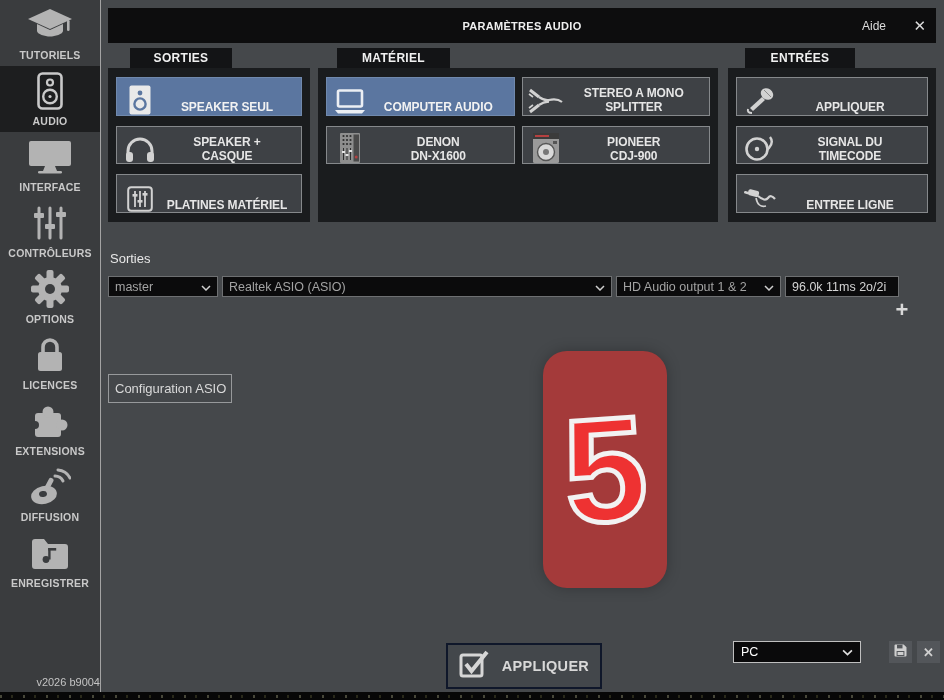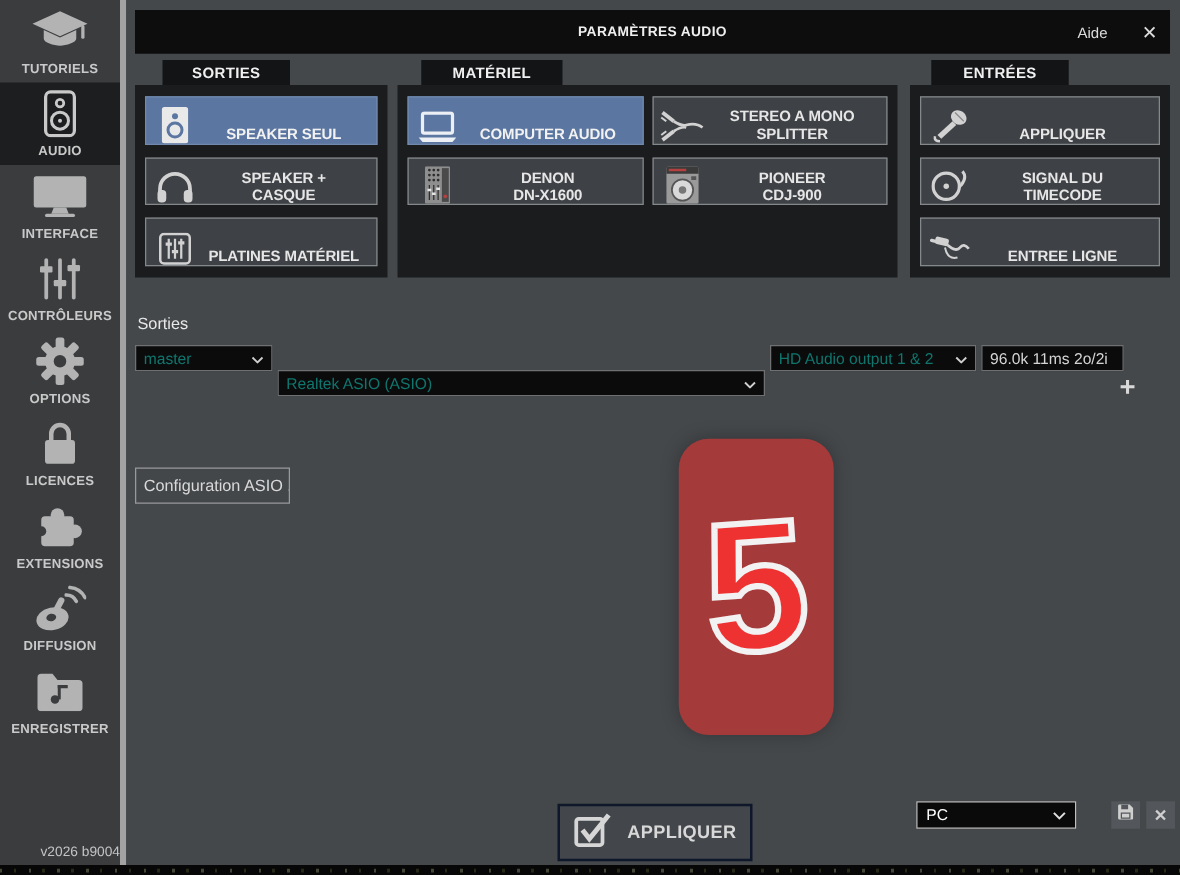--- a/index.html
+++ b/index.html
@@ -1,20 +1,20 @@
 <!DOCTYPE html>
 <html><head>
 <meta charset="utf-8">
 <style>
   * { margin:0; padding:0; box-sizing:border-box; }
   html,body { width:944px; height:700px; background:#0a0a0a; font-family:"Liberation Sans", sans-serif; }
   #root { position:relative; width:944px; height:700px; overflow:hidden; background:#3a3c3e; }
 
   
-  #sidebar { position:absolute; left:0; top:0; width:101px; height:692px; background:#3a3c3e; border-right:5px solid #a3a3a3; }
+  #sidebar { position:absolute; left:0; top:0; width:101px; height:692px; background:#3a3c3e; border-right:1px solid #a3a3a3; }
   .side-item { width:100%; height:66px; display:flex; flex-direction:column; align-items:center; justify-content:flex-end; padding-bottom:5px; cursor:pointer; }
   .side-item.selected { background:#1d1e1f; }
   .side-item .ic { flex:1; display:flex; align-items:center; justify-content:center; }
   .side-item .lbl { font-size:10.5px; font-weight:bold; color:#c9c9c9; letter-spacing:.2px; white-space:nowrap; }
   #version { position:absolute; bottom:4px; left:0; width:100%; text-align:right; font-size:11px; font-weight:normal; color:#c4c4c4;padding-left:12px; }
 
   
   #dialog { position:absolute; left:101px; top:0; width:843px; height:692px; background:#45484b; }
 
   #header-bar { position:absolute; left:7px; top:8px; width:828px; height:35px; background:#0d0d0e; }
@@ -31,24 +31,24 @@
   #panel-sorties { left:7px; width:202px; }
   #panel-materiel { left:217px; width:400px; grid-template-columns:1fr 1fr; column-gap:7px; }
   #panel-entrees { left:627px; width:208px; }
 
   .dev-btn { background:#3e4145; border:1px solid #85888b; color:#e6e6e6; display:flex; align-items:flex-end; cursor:pointer; }
   .dev-btn .ic { width:46px; flex:none; display:flex; align-items:center; justify-content:center; }
   .dev-btn .txt { flex:1; text-align:center; font-size:12px; font-weight:bold; letter-spacing:-.1px; line-height:1.2; white-space:pre-line; padding-right:10px; }
   .dev-btn.selected { background:#5b76a0; border-color:#7089ad; color:#f2f2f2; }
 
   #sorties-label { position:absolute; left:9px; top:251px; font-size:13px; color:#e8e8e8; }
-  .dd { position:absolute; top:276px; height:21px; background:#0b0b0c; border:1px solid #6e7072; display:flex; align-items:center; padding:0 6px; color:#0f766e; font-size:12.5px; cursor:pointer; }
+  .dd { position:absolute; top:276px; height:21px; background:#0b0b0c; border:1px solid #6e7072; display:flex; align-items:center; padding:0 6px; color:#a3a3a3; font-size:12.5px; cursor:pointer; }
   .dd .val { flex:1; overflow:hidden; white-space:nowrap; }
   #dd-channel { left:7px; width:110px; }
-  #dd-driver { left:121px; width:390px;margin-top:20px; }
+  #dd-driver { left:121px; width:390px; }
   #dd-port { left:515px; width:165px; }
   #stats-box { position:absolute; top:276px; left:684px; width:114px; height:21px; background:#0b0b0c; border:1px solid #6e7072; display:flex; align-items:center; padding:0 6px; color:#d4d4d4; font-size:12.5px; }
   #add-output { position:absolute; left:790px; top:299px; width:22px; height:22px; display:flex; align-items:center; justify-content:center; color:#d8d8d8; font-size:22px; font-weight:bold; cursor:pointer; }
 
   #asio-btn { position:absolute; left:7px; top:374px; width:124px; height:29px; background:#44474a; border:1px solid #97999b; color:#d9d9d9; font-size:13px; display:flex; align-items:center; padding-left:6px; cursor:pointer; white-space:nowrap; overflow:hidden; }
 
   #overlay-card { position:absolute; left:442px; top:351px; width:124px; height:237px; border-radius:24px; background:#a43a3a; box-shadow:0 0 14px rgba(0,0,0,.25); display:flex; align-items:center; justify-content:center; }
   #overlay-digit { font-size:148px; font-weight:bold; color:#ee3232; -webkit-text-stroke:5px #f2f2f2; transform:rotate(-4deg); line-height:1; }
 
   #apply-btn { position:absolute; left:345px; top:643px; width:156px; height:46px; background:#43474b; border:2px solid #0f172a; display:flex; align-items:center; justify-content:center; gap:13px; cursor:pointer; }

